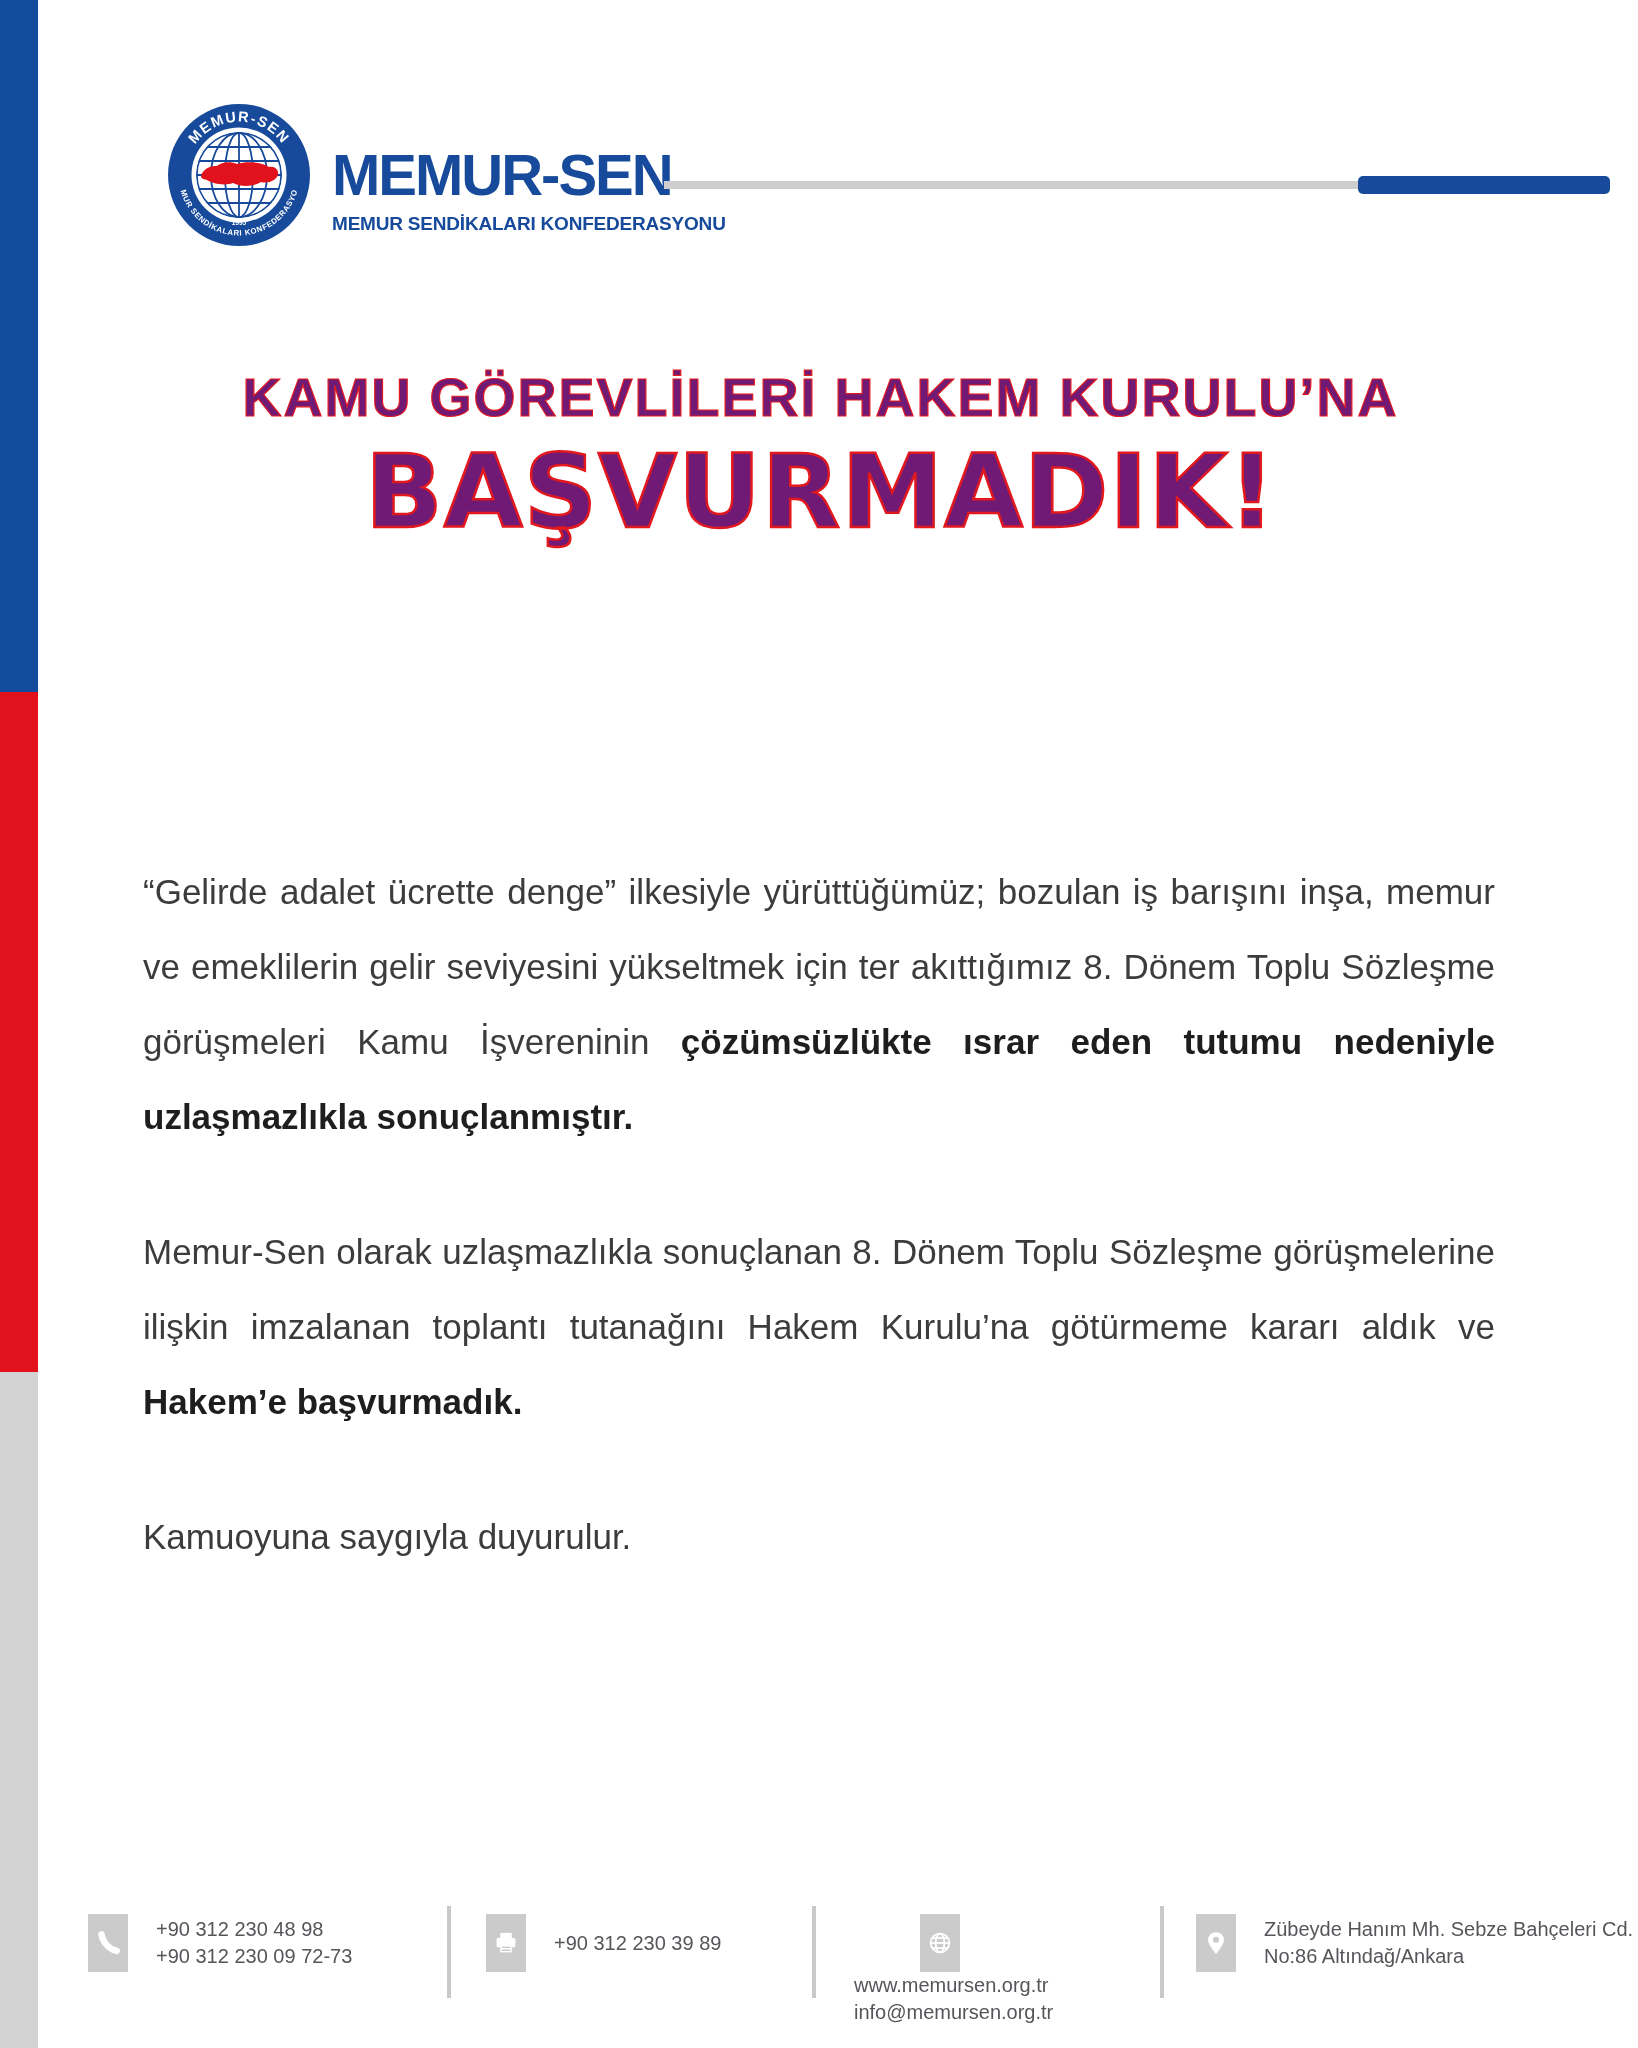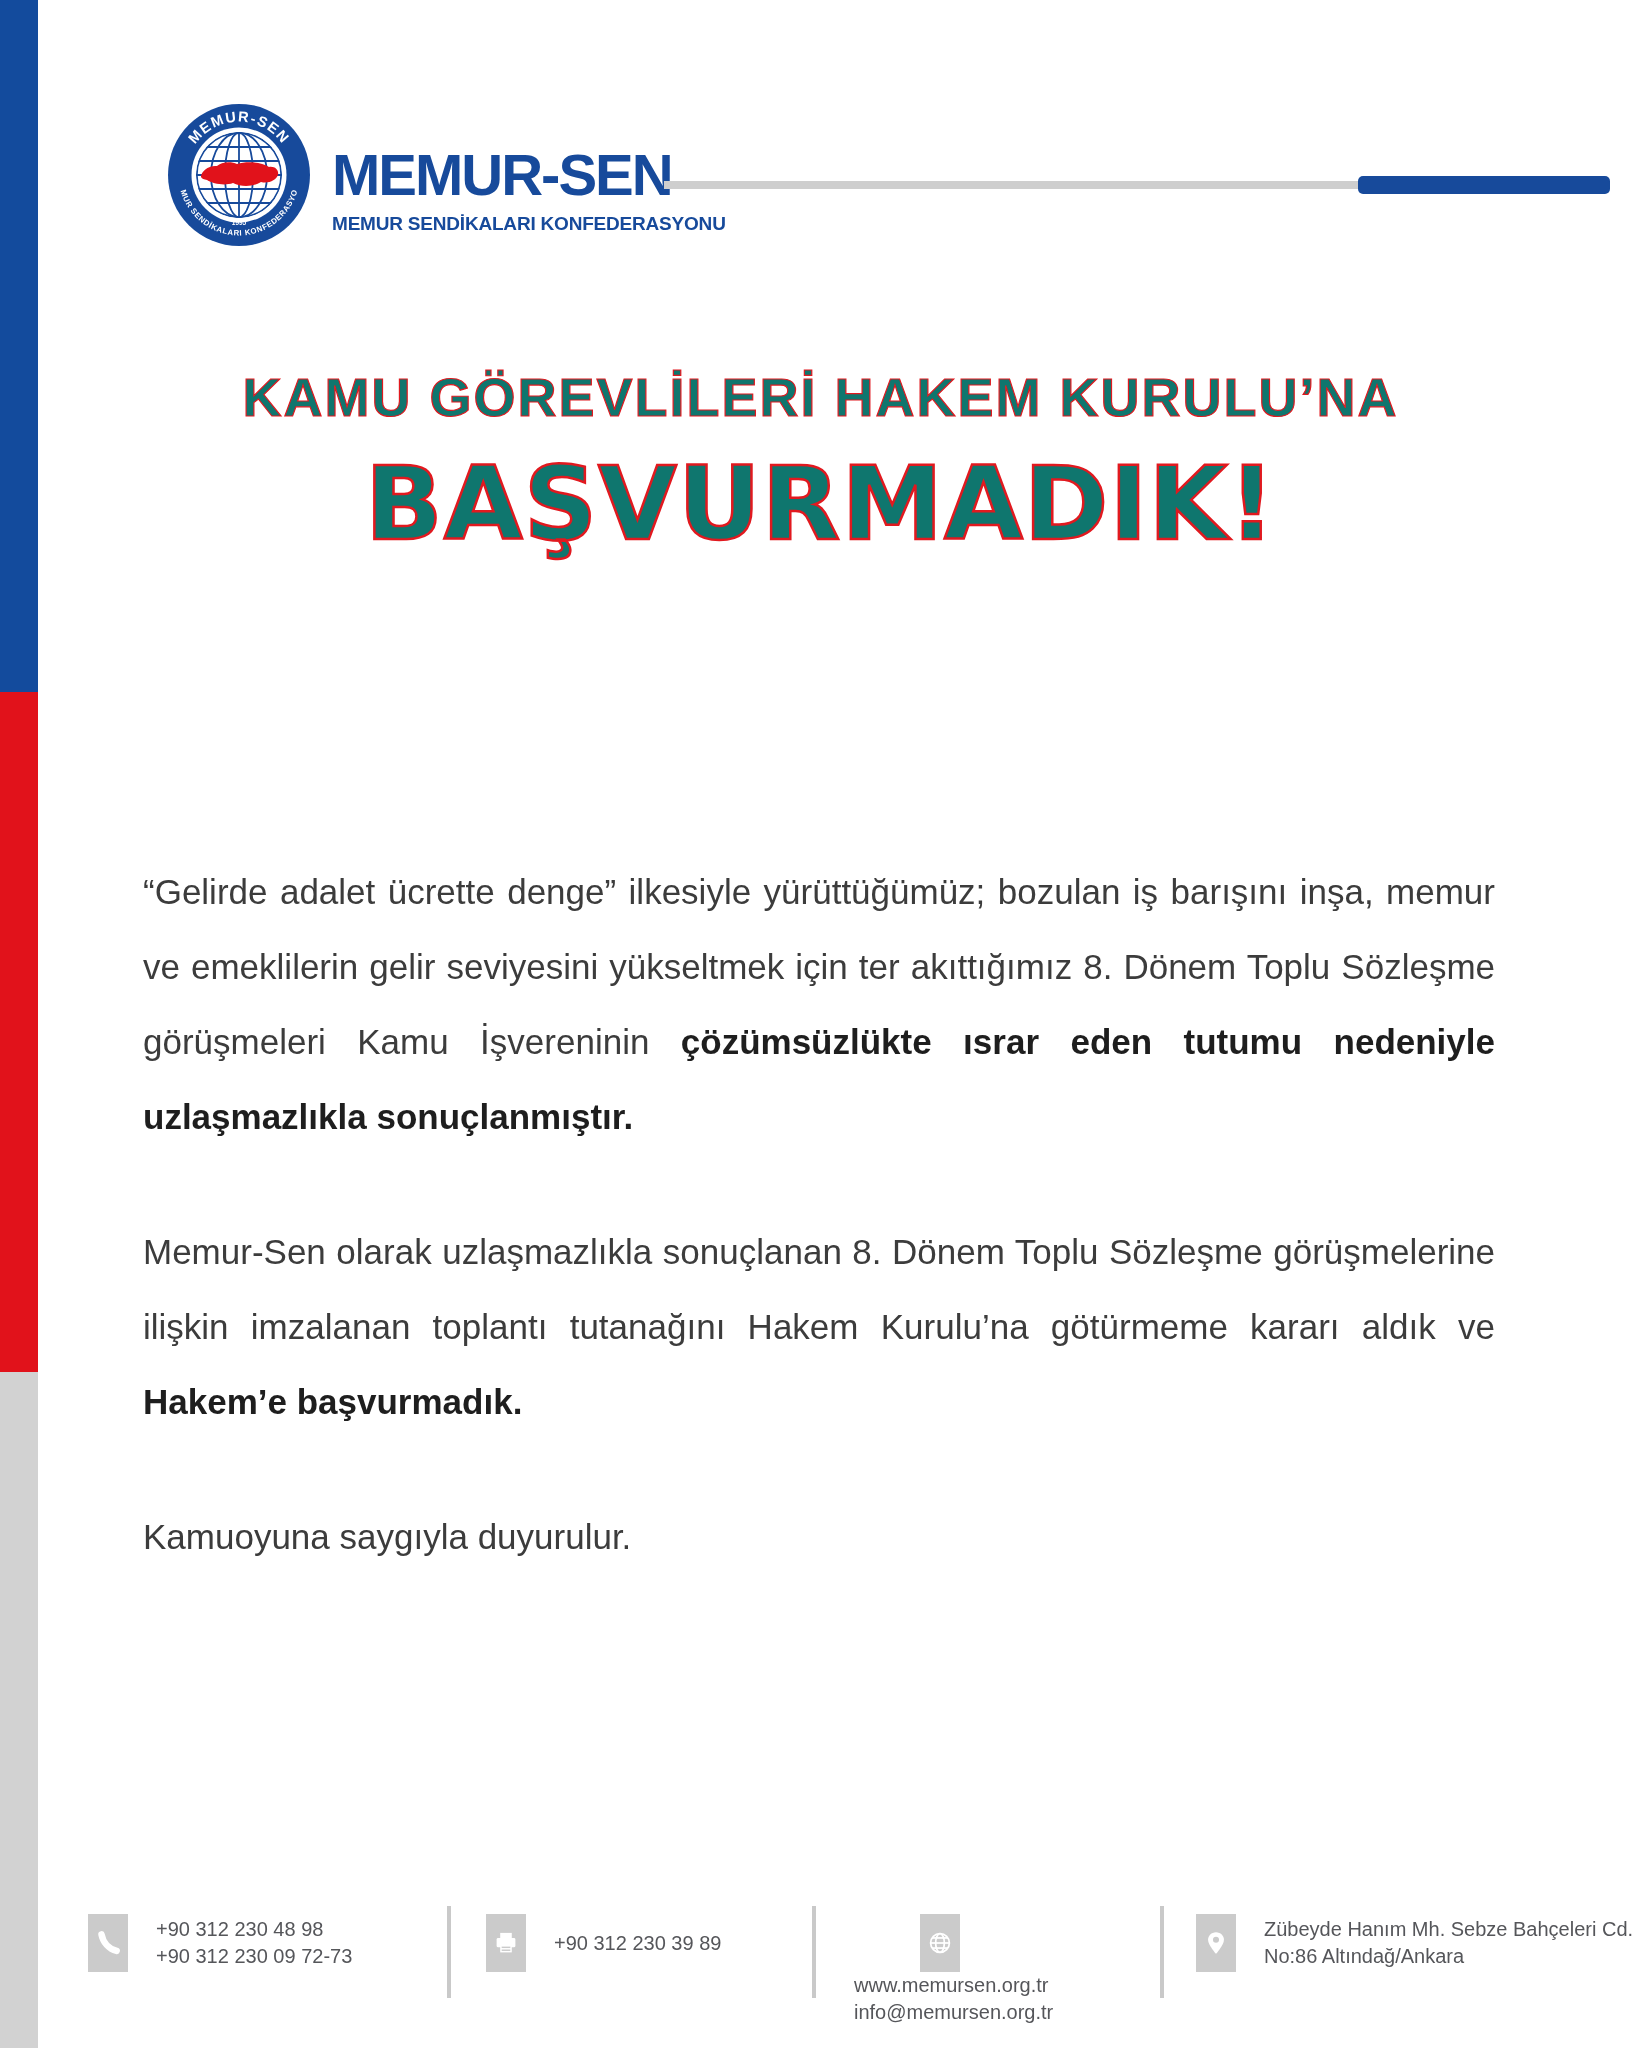--- a/index.html
+++ b/index.html
@@ -14,24 +14,24 @@
 
   
   .logo{position:absolute;left:166px;top:102px;width:146px;height:146px;}
   .wordmark-block{position:absolute;left:332px;top:146px;}
   .wordmark{font-size:58px;font-weight:700;letter-spacing:-2px;color:#174a9b;line-height:1;white-space:nowrap;}
   .wordmark-sub{margin-top:9px;font-size:19px;font-weight:700;letter-spacing:-0.2px;color:#174a9b;white-space:nowrap;}
   .rule-gray{position:absolute;left:664px;top:181px;width:698px;height:8px;background:#cecece;}
   .rule-blue{position:absolute;left:1358px;top:176px;width:252px;height:18px;background:#174a9b;border-radius:5px;}
 
   
-  .title-block{position:absolute;left:143px;top:366px;width:1355px;text-align:center;color:#0f766e;}
+  .title-block{position:absolute;left:143px;top:366px;width:1355px;text-align:center;color:#701a75;}
   .title-line1{font-size:54px;font-weight:700;letter-spacing:2px;white-space:nowrap;
                -webkit-text-stroke:1.2px #e1191f;}
-  .title-line2{margin-top:16px;font-family:"DejaVu Sans","Liberation Sans",sans-serif;
+  .title-line2{margin-top:4px;font-family:"DejaVu Sans","Liberation Sans",sans-serif;
                font-size:102px;font-weight:700;letter-spacing:1px;white-space:nowrap;
                -webkit-text-stroke:2.5px #e1191f;}
 
   
   .body-block{position:absolute;left:143px;top:854px;width:1355px;color:#3c3c3c;
               font-size:35px;line-height:75px;text-align:justify;}
   .body-block p{margin:0 3px 60px 0;}
   .body-block p:last-child{margin-bottom:0;}
   .body-block strong{font-weight:700;color:#1e1e1e;}
 

